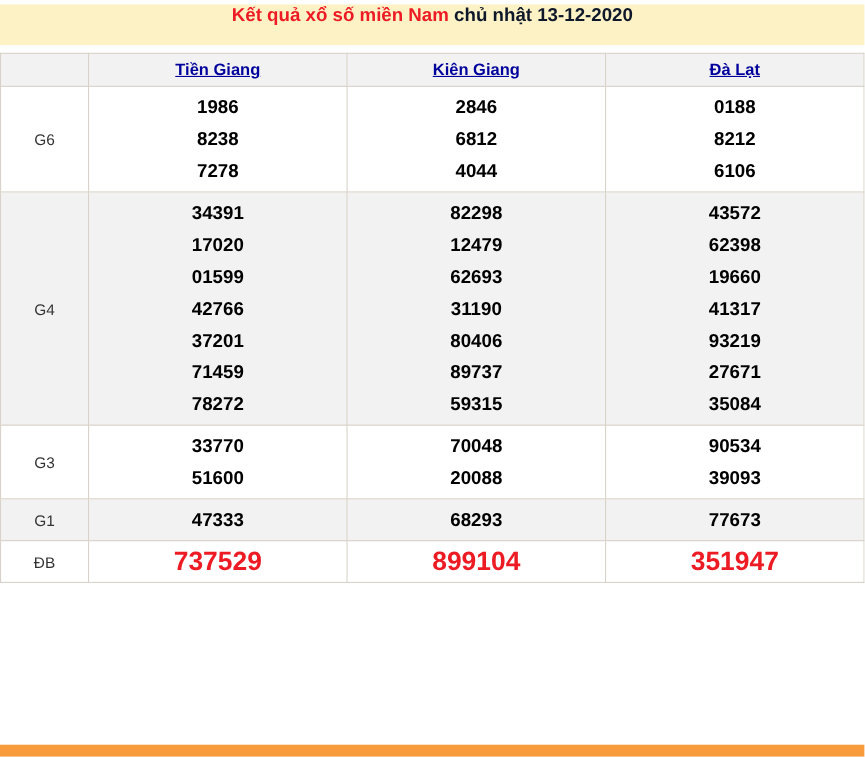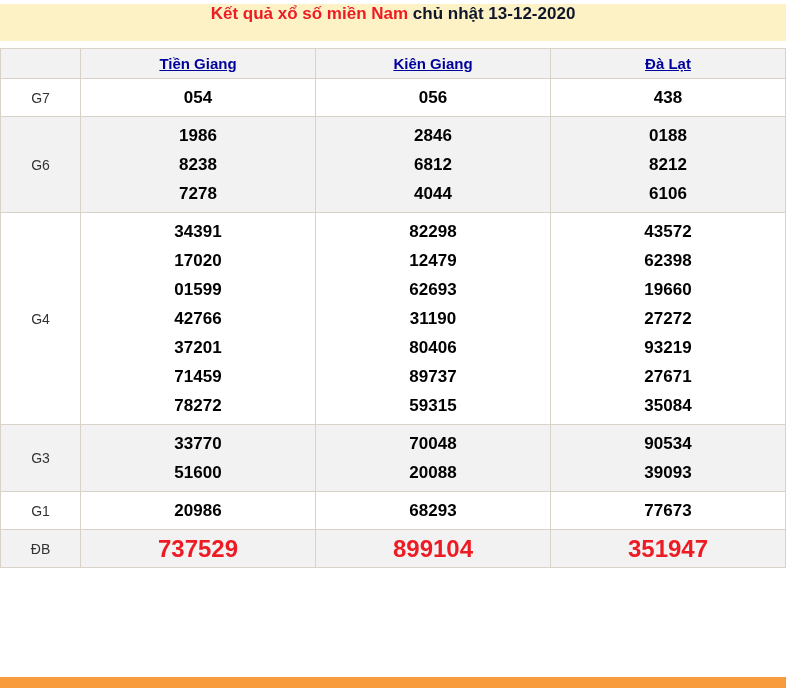--- a/index.html
+++ b/index.html
@@ -108,32 +108,20 @@
         <th>
           <a class="station-link">Kiên Giang</a>
         </th>
         <th>
           <a class="station-link">Đà Lạt</a>
         </th>
       </tr>
     </thead>
     <tbody>
         <tr>
-          <td class="label-cell">G7</td>
-          <td class="num-cell">
-            <div>054</div>
-          </td>
-          <td class="num-cell">
-            <div>056</div>
-          </td>
-          <td class="num-cell">
-            <div>438</div>
-          </td>
-        </tr>
-        <tr>
           <td class="label-cell">G6</td>
           <td class="num-cell">
             <div>1986</div>
             <div>8238</div>
             <div>7278</div>
           </td>
           <td class="num-cell">
             <div>2846</div>
             <div>6812</div>
             <div>4044</div>
@@ -161,21 +149,21 @@
             <div>62693</div>
             <div>31190</div>
             <div>80406</div>
             <div>89737</div>
             <div>59315</div>
           </td>
           <td class="num-cell">
             <div>43572</div>
             <div>62398</div>
             <div>19660</div>
-            <div>27272</div>
+            <div>41317</div>
             <div>93219</div>
             <div>27671</div>
             <div>35084</div>
           </td>
         </tr>
         <tr>
           <td class="label-cell">G3</td>
           <td class="num-cell">
             <div>33770</div>
             <div>51600</div>
@@ -185,21 +173,21 @@
             <div>20088</div>
           </td>
           <td class="num-cell">
             <div>90534</div>
             <div>39093</div>
           </td>
         </tr>
         <tr>
           <td class="label-cell">G1</td>
           <td class="num-cell">
-            <div>20986</div>
+            <div>47333</div>
           </td>
           <td class="num-cell">
             <div>68293</div>
           </td>
           <td class="num-cell">
             <div>77673</div>
           </td>
         </tr>
         <tr>
           <td class="label-cell">ĐB</td>

